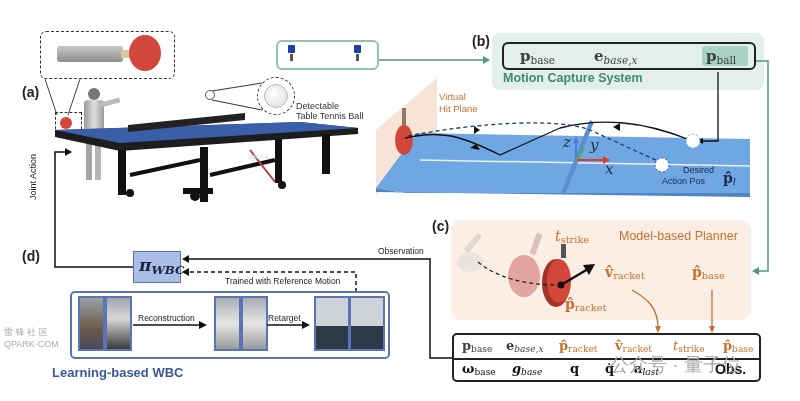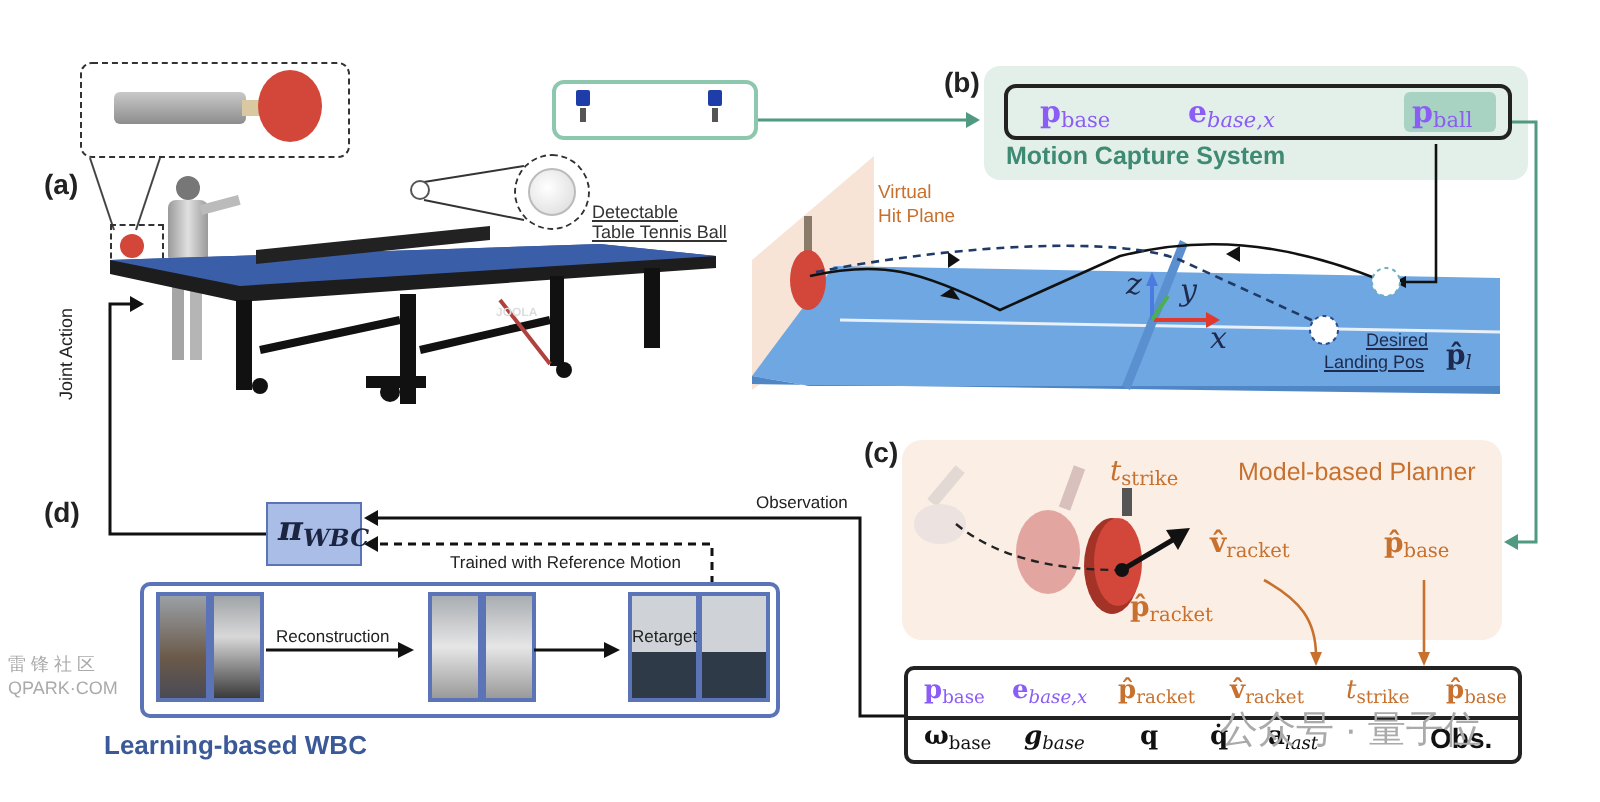--- a/index.html
+++ b/index.html
@@ -2,21 +2,21 @@
 <html><head>
   <meta charset="utf-8">
   <style>
     html, body { margin: 0; padding: 0; background: #ffffff; }
     body { width: 800px; height: 401px; position: relative; overflow: hidden; font-family: "Liberation Sans", sans-serif; }
     .abs { position: absolute; }
     .panel-label { position: absolute; font-weight: bold; font-size: 14px; color: #222; }
     .serif { font-family: "DejaVu Serif", "Liberation Serif", serif; }
     .bold { font-weight: bold; }
     .sub { font-size: 0.7em; vertical-align: -0.25em; font-weight: normal; }
-    .teal { color: #8b5cf6; }
+    .teal { color: #404040; }
     .orange { color: #c8712e; }
     .dark { color: #111; }
     
     #mocap-panel { left: 492px; top: 33px; width: 272px; height: 57px; background: #e3efe9; border-radius: 8px; }
     #mocap-row { left: 502px; top: 42px; width: 254px; height: 28px; border: 2px solid #222; border-radius: 6px; box-sizing: border-box; }
     #mocap-title { left: 503px; top: 71px; font-size: 12.5px; font-weight: bold; color: #3f8a73; }
     .mocap-sym { position: absolute; top: 3px; font-size: 15px; }
     #pball-box { position: absolute; right: 6px; top: 2px; width: 46px; height: 20px; background: #a8d3c3; border-radius: 3px; }
     
     #cam-box { left: 276px; top: 40px; width: 103px; height: 30px; border: 2px solid #8cc7ae; border-radius: 6px; box-sizing: border-box; background: #fff; }
@@ -30,21 +30,21 @@
     #obs-divider { position: absolute; left: 0; right: 0; top: 23px; height: 1.5px; background: #222; }
     .obs-cell { position: absolute; font-size: 13px; white-space: nowrap; }
     
     #wbc-panel { left: 42px; top: 245px; width: 374px; height: 140px; background: #e9edf6; border-radius: 10px; }
     #wbc-title { left: 52px; top: 365px; font-size: 13px; font-weight: bold; color: #3b5998; }
     #pi-box { left: 133px; top: 251px; width: 48px; height: 32px; background: #aabde6; border: 1.5px solid #5b74b8; box-sizing: border-box; }
     #pi-label { position: absolute; left: 5px; top: 3px; font-size: 17px; font-weight: bold; font-style: italic; color: #1b2440; }
     #ref-box { left: 70px; top: 291px; width: 320px; height: 68px; border: 2px solid #5b74b8; border-radius: 5px; box-sizing: border-box; }
     .photo { position: absolute; border: 2px solid #5b74b8; box-sizing: border-box; }
     .small-text { font-size: 8.5px; color: #222; }
-    .caption-text { font-size: 9px; color: #333; text-decoration: underline; }
+    .caption-text { font-size: 9px; color: #333; }
     #watermark-left { left: 4px; top: 326px; font-size: 9px; color: #aaa; line-height: 12px; }
     #watermark-right { left: 610px; top: 352px; font-size: 19px; color: #aaa; }
   </style>
 </head>
 <body>
 
 <div class="panel-label" style="left:22px;top:84px;">(a)</div>
 
 <div class="abs" style="left:40px;top:31px;width:135px;height:48px;border:1.5px dashed #333;border-radius:6px;box-sizing:border-box;">
   <div class="abs" style="left:16px;top:14px;width:66px;height:16px;background:linear-gradient(#c9c9c9,#8d8d8d);border-radius:3px;"></div>
@@ -159,21 +159,21 @@
   <line x1="576" y1="160" x2="576" y2="140" stroke="#4a7be0" stroke-width="2"></line>
   <polygon points="576,136 573,143 579,143" fill="#4a7be0"></polygon>
   <line x1="576" y1="160" x2="584" y2="148" stroke="#4caf50" stroke-width="2"></line>
 </svg>
 <div class="abs orange" style="left:439px;top:91px;font-size:9.5px;">Virtual</div>
 <div class="abs orange" style="left:439px;top:103px;font-size:9.5px;">Hit Plane</div>
 <div class="abs serif" style="left:563px;top:133px;font-size:15px;font-style:italic;color:#1d2a4d;">z</div>
 <div class="abs serif" style="left:590px;top:136px;font-size:15px;font-style:italic;color:#1d2a4d;">y</div>
 <div class="abs serif" style="left:605px;top:160px;font-size:15px;font-style:italic;color:#1d2a4d;">x</div>
 <div class="abs caption-text" style="left:683px;top:165px;color:#1d2a4d;">Desired</div>
-<div class="abs caption-text" style="left:662px;top:176px;color:#1d2a4d;">Landing Pos</div>
+<div class="abs caption-text" style="left:662px;top:176px;color:#1d2a4d;">Action Pos</div>
 <div class="abs serif bold" style="left:723px;top:170px;font-size:14px;color:#1d2a4d;">
   <span>p̂</span><span class="sub" style="font-style:italic;">l</span>
 </div>
 
 <svg class="abs" style="left:0;top:0;" width="800" height="401">
   <line x1="379" y1="60" x2="484" y2="60" stroke="#4f9a80" stroke-width="1.5"></line>
   <polygon points="490,60 483,56 483,64" fill="#4f9a80"></polygon>
   <polyline points="756,61 768,61 768,271 758,271" fill="none" stroke="#4f9a80" stroke-width="1.5"></polyline>
   <polygon points="752,271 759,267 759,275" fill="#4f9a80"></polygon>
 </svg>
@@ -260,20 +260,20 @@
   <div class="photo" style="left:242px;top:3px;width:36px;height:55px;background:linear-gradient(#cfd3d7 55%,#2f3a48 55%);"></div>
   <div class="photo" style="left:277px;top:3px;width:36px;height:55px;background:linear-gradient(#cfd3d7 55%,#2f3a48 55%);"></div>
 </div>
 <svg class="abs" style="left:0;top:0;" width="800" height="401">
   <line x1="133" y1="325" x2="200" y2="325" stroke="#111" stroke-width="1.5"></line>
   <polygon points="207,325 199,321 199,329" fill="#111"></polygon>
   <line x1="267" y1="325" x2="303" y2="325" stroke="#111" stroke-width="1.5"></line>
   <polygon points="310,325 302,321 302,329" fill="#111"></polygon>
 </svg>
 <div class="abs small-text" style="left:138px;top:313px;">Reconstruction</div>
-<div class="abs small-text" style="left:268px;top:313px;padding-left:48px;">Retarget</div>
+<div class="abs small-text" style="left:268px;top:313px;">Retarget</div>
 <div class="abs" id="wbc-title">Learning-based WBC</div>
 
 <div class="abs" id="watermark-left">
   <div>雷 锋 社 区</div>
   <div>QPARK·COM</div>
 </div>
 <div class="abs" id="watermark-right">公众号 · 量子位</div>
 
 </body></html>

